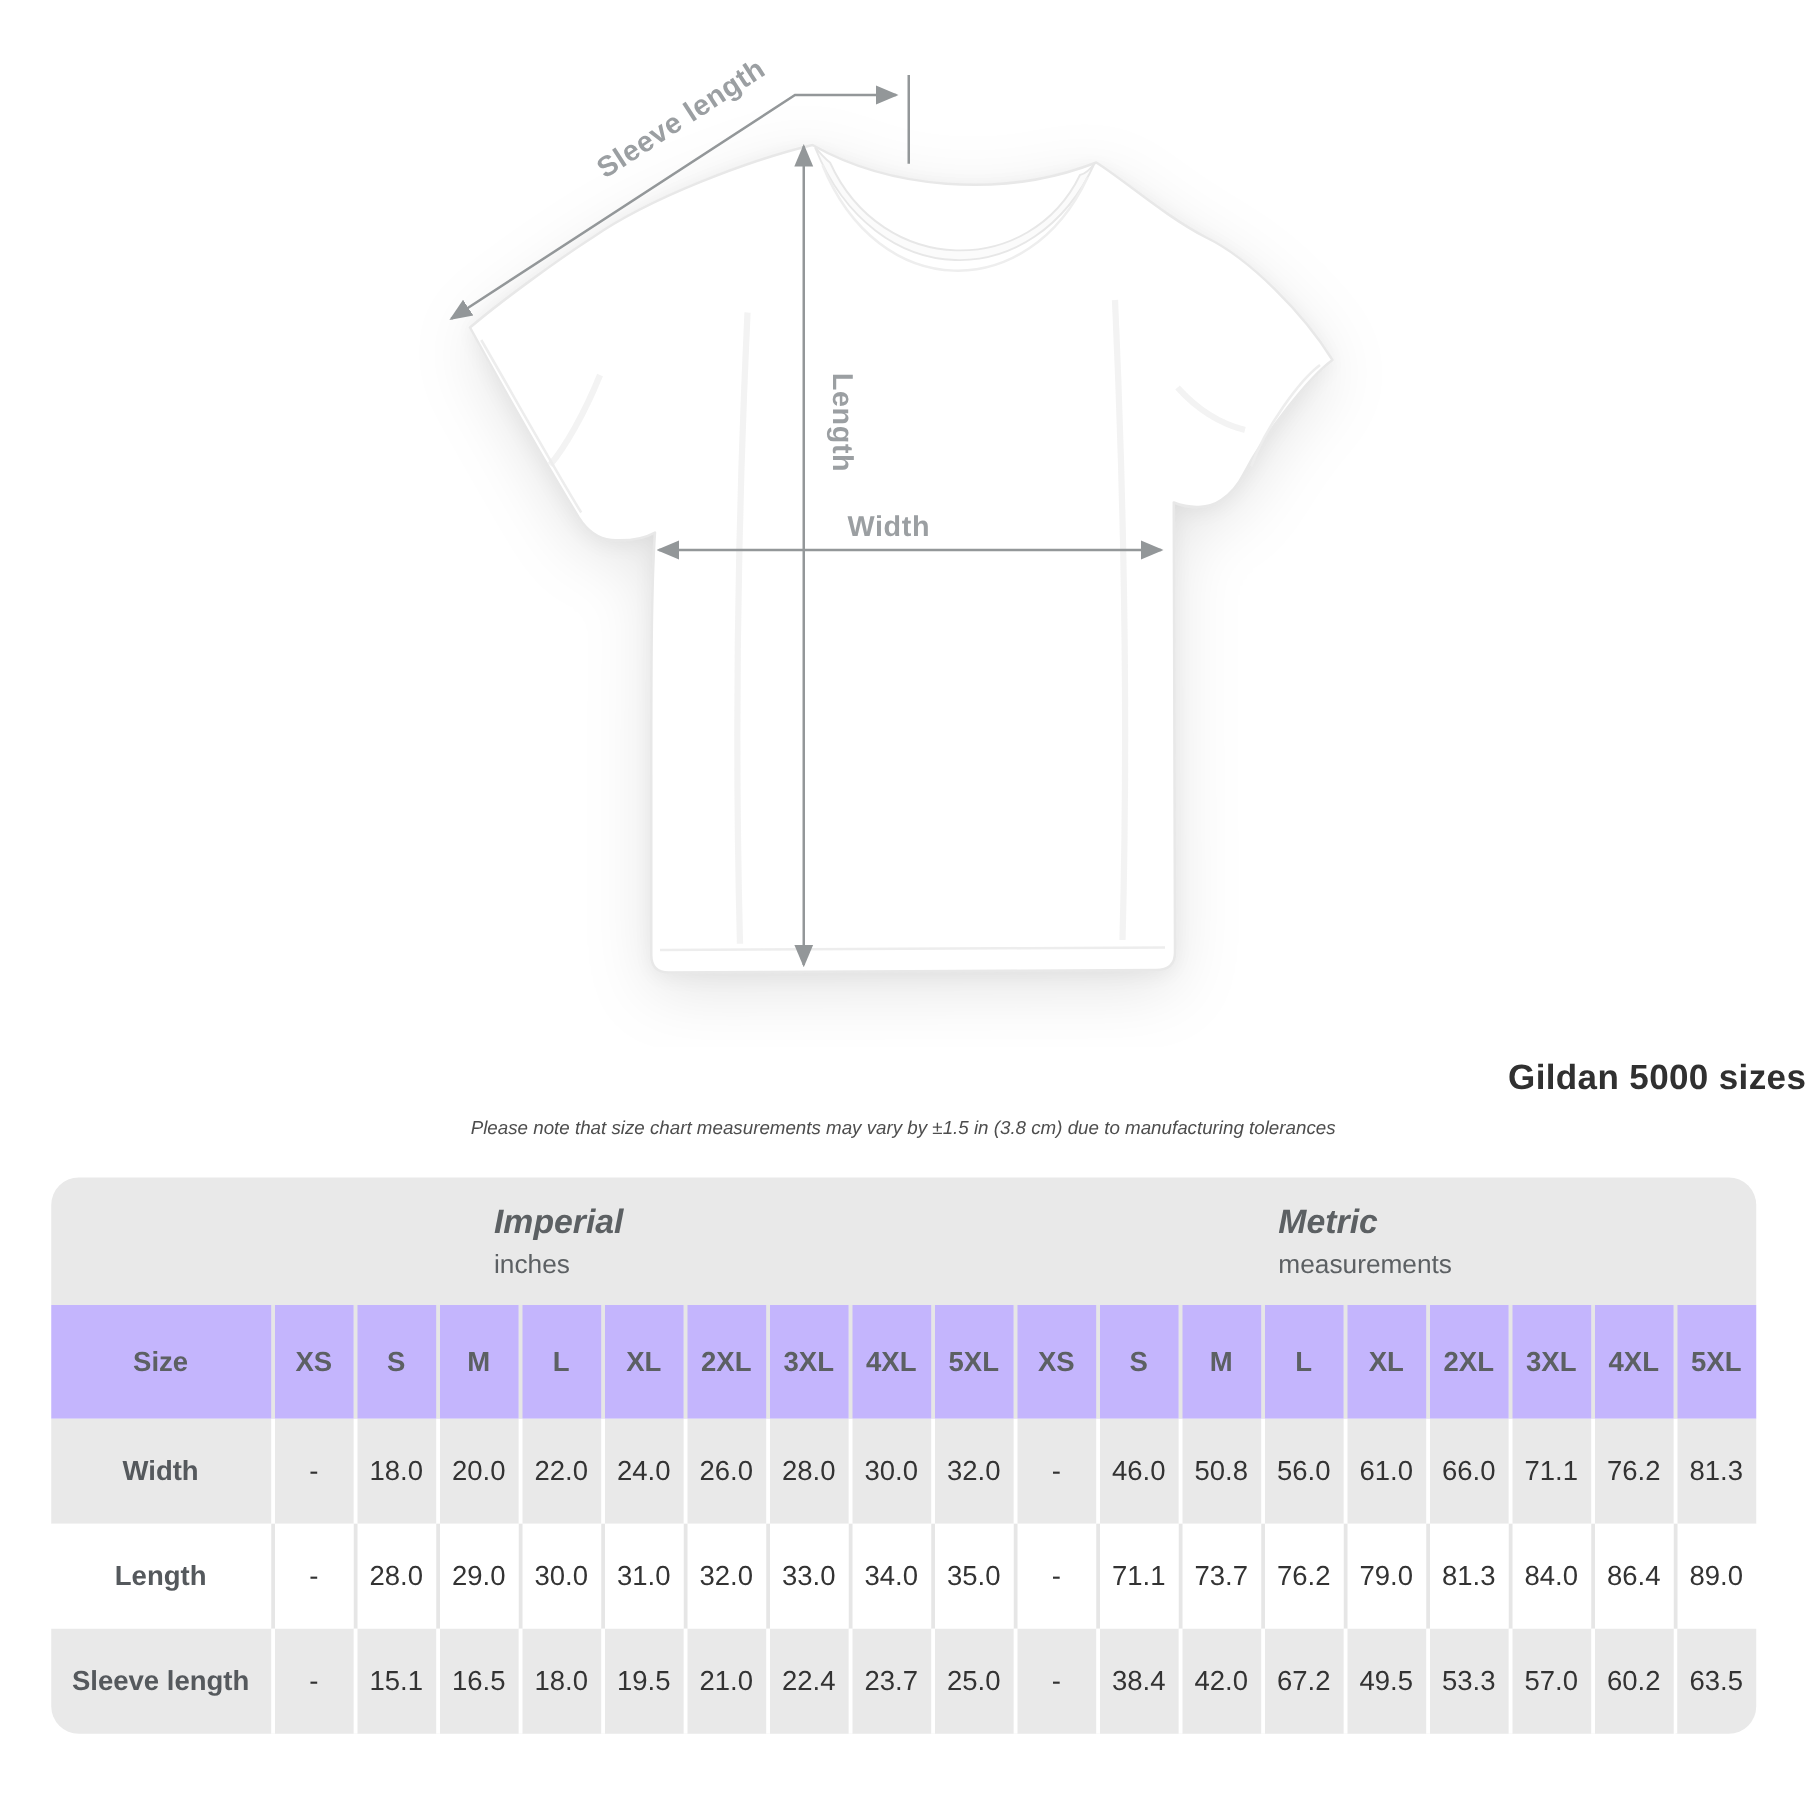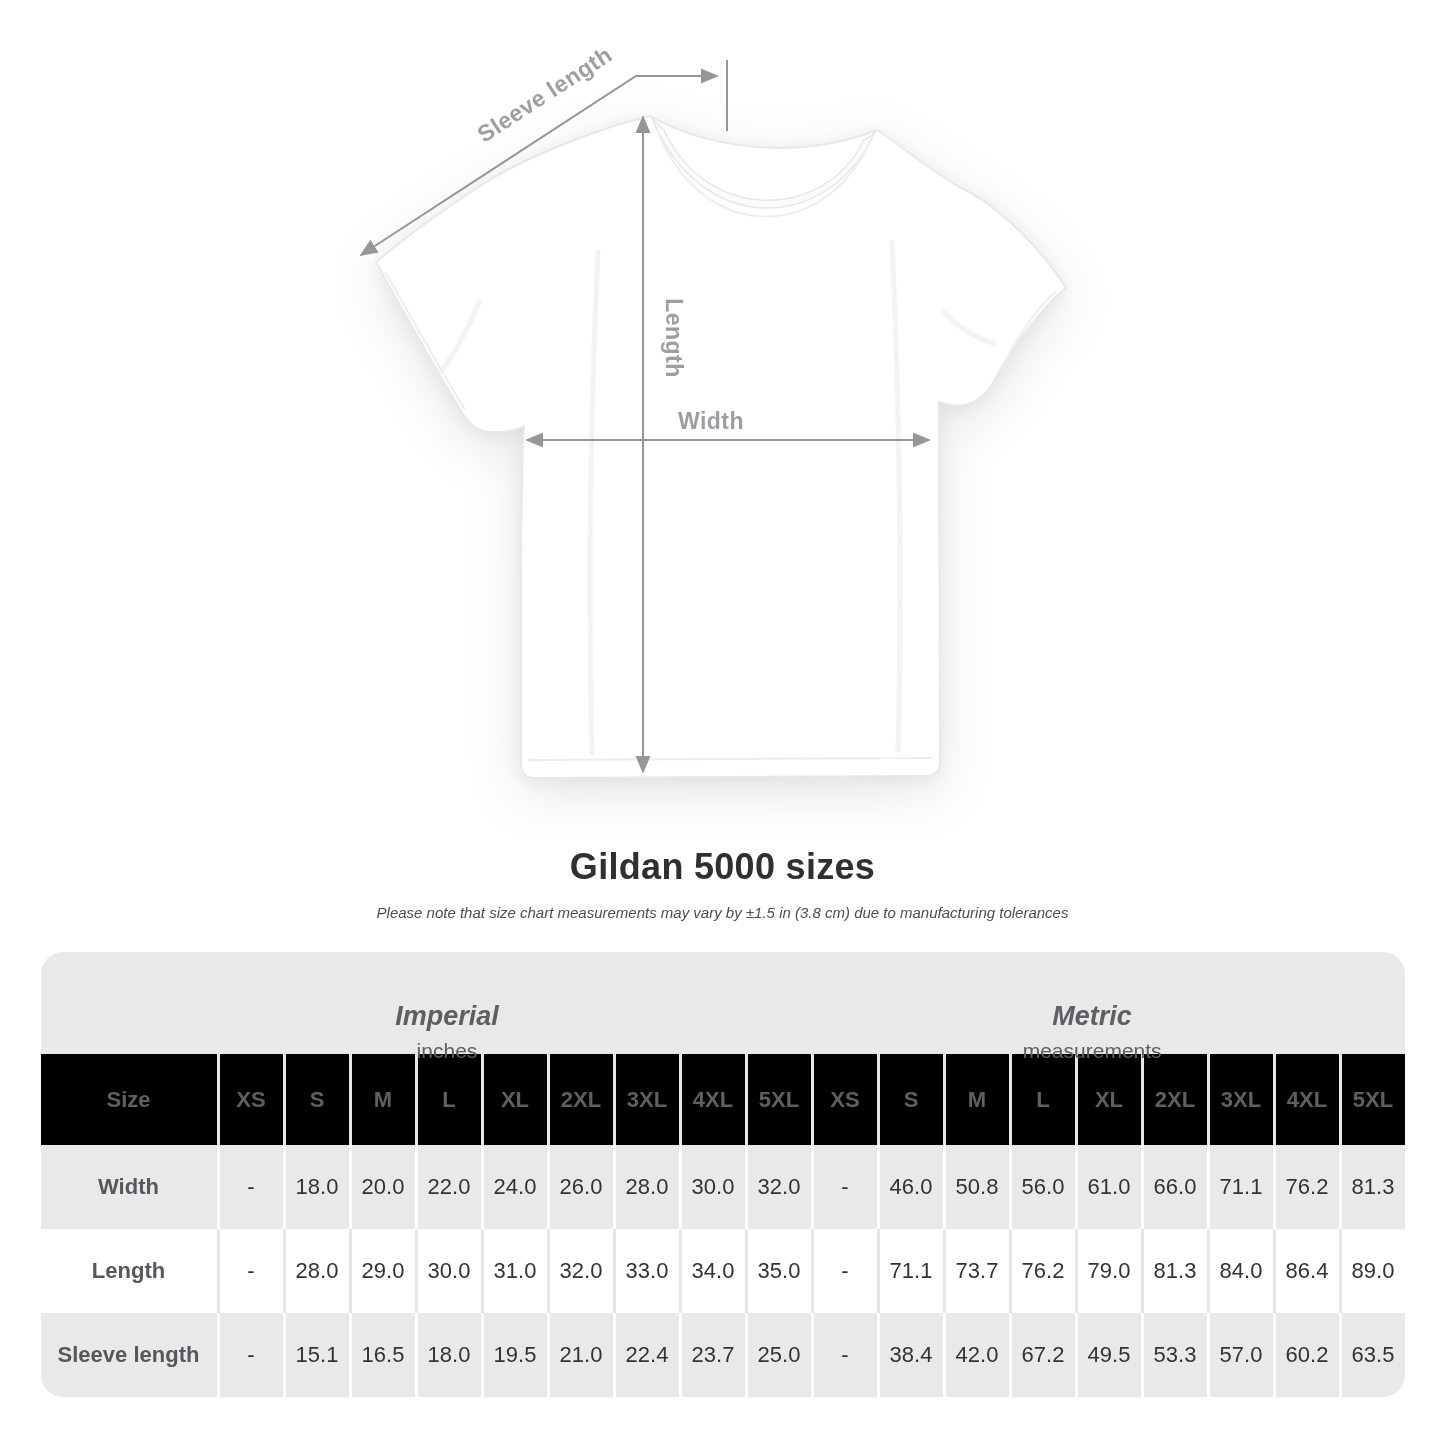--- a/index.html
+++ b/index.html
@@ -15,45 +15,45 @@
     font-family:"Liberation Sans","DejaVu Sans",sans-serif;
   }
   .figure{position:relative;width:1445px;height:838px;}
   .figure svg{position:absolute;left:0;top:0;}
   .shirt{filter:drop-shadow(0 14px 26px rgba(0,0,0,.10)) drop-shadow(0 3px 8px rgba(0,0,0,.05));}
   .dim-label{
     font-family:"Liberation Sans","DejaVu Sans",sans-serif;
     font-size:23px;font-weight:bold;letter-spacing:.5px;fill:var(--dimension-label);
   }
   h1.page-title{
-    margin:8px 0 0;text-align:center;font-size:36px;font-weight:bold;
+    margin:8px 0 0;text-align:right;font-size:28px;font-weight:bold;
     color:var(--title-text);letter-spacing:.3px;
   }
   .subtitle{
     margin:16px 0 0;text-align:center;font-style:italic;font-size:15px;
     color:var(--subtitle-text);
   }
   table.size-table{
     width:1364px;margin:31px auto 0;border-collapse:separate;border-spacing:0;
     table-layout:fixed;
   }
   .size-table td,.size-table th{
     padding:0;text-align:center;vertical-align:middle;font-size:22px;
     color:var(--table-text);font-weight:normal;
   }
   tr.band-row td{
     height:102px;background:var(--band-bg);position:relative;
     border-top-left-radius:22px;border-top-right-radius:22px;
   }
-  .band-group{position:absolute;top:50%;transform:translate(-50%,-50%);text-align:center;color:var(--muted-text);margin-top:29px;}
+  .band-group{position:absolute;top:50%;transform:translate(-50%,-50%);text-align:left;color:var(--muted-text);}
   .band-group.imperial{left:29.8%;}
   .band-group.metric{left:77.1%;}
   .band-label{font-size:27px;font-weight:bold;font-style:italic;}
   .band-unit{font-size:21px;margin-top:7px;}
-  tr.sizes-row th{height:91px;background:#000000;font-weight:bold;color:var(--muted-text);}
+  tr.sizes-row th{height:91px;background:#c4b5fd;font-weight:bold;color:var(--muted-text);}
   tr.sizes-row th:not(:first-child){border-left:3px solid var(--separator-on-white);}
   tr.data-row td{height:84px;}
   tr.data-row .row-label{font-weight:bold;color:#55595d;}
   tr.gray-row td{background:var(--row-alt-bg);}
   tr.gray-row td:not(:first-child){border-left:3px solid var(--separator-on-gray);}
   tr.white-row td{background:#ffffff;}
   tr.white-row td:not(:first-child){border-left:3px solid var(--separator-on-white);}
   tr.last-row td:first-child{border-bottom-left-radius:22px;}
   tr.last-row td:last-child{border-bottom-right-radius:22px;}
 </style>

